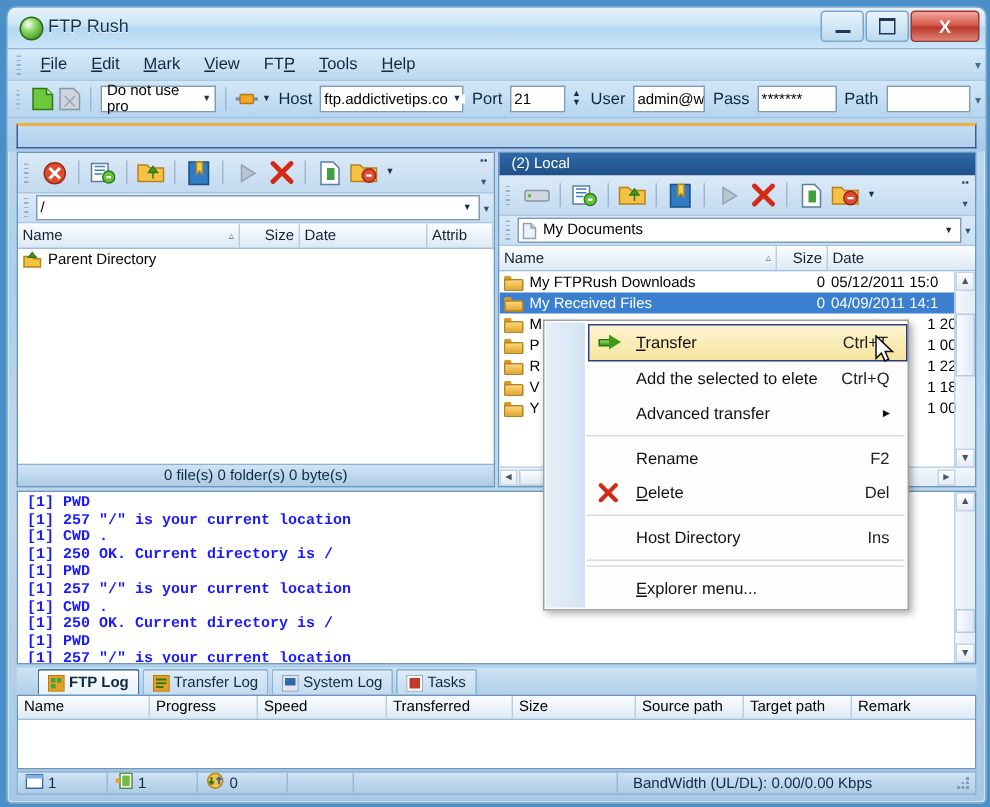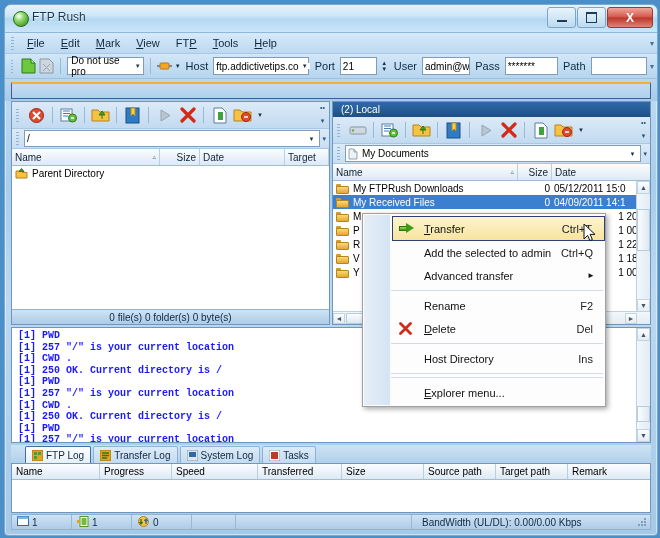--- a/index.html
+++ b/index.html
@@ -113,21 +113,21 @@
     background:#fff;border:1px solid #6d97be;box-sizing:border-box;overflow:hidden;}
   .logtxt{font-family:"Liberation Mono",monospace;font-size:10px;color:#1a1aff;
     font-weight:bold;padding:2px 0 0 6px;line-height:11.6px;white-space:pre;}
   
   .btabs{position:absolute;left:6px;top:440px;width:640px;height:18px;
     display:flex;align-items:flex-end;gap:2px;
     background:linear-gradient(180deg,#cde2f4,#b2d0ea);padding-left:14px;box-sizing:border-box;}
   .btab{height:16px;display:flex;align-items:center;gap:3px;padding:0 6px;font-size:10px;
     border:1px solid #8fb2d2;border-bottom:none;border-radius:2px 2px 0 0;
     background:linear-gradient(180deg,#dcebf8,#c3dbf0);color:#10293f;}
-  .btab.on{background:linear-gradient(180deg,#fdfefe,#e6f0f9);border-color:#3f6fa5;font-weight:normal;}
+  .btab.on{background:linear-gradient(180deg,#fdfefe,#e6f0f9);border-color:#3f6fa5;font-weight:bold;}
   .tico{width:11px;height:11px;border-radius:1px;flex:none;}
   
   .queue{position:absolute;left:6px;top:458px;width:640px;height:50px;
     border:1px solid #6d97be;background:#fff;box-sizing:border-box;}
   .qcols{height:15px;display:flex;background:linear-gradient(180deg,#fbfdff,#dde9f4);
     border-bottom:1px solid #9fbdd8;font-size:10px;}
   .qcol{border-right:1px solid #b7cfe3;display:flex;align-items:center;padding:0 4px;box-sizing:border-box;}
   
   .status{position:absolute;left:6px;top:509px;width:640px;height:16px;
     background:linear-gradient(180deg,#cfe3f5,#aecbe6);border:1px solid #8fb3d3;
@@ -330,21 +330,21 @@
         </div>
         <span style="font-size:7px;color:#2c5579;padding-right:3px">▾</span>
       </div>
       <div class="cols">
         <div class="col" style="width:148px">
           <span>Name</span>
           <span style="margin-left:auto;font-size:7px;color:#5d7e9b">▵</span>
         </div>
         <div class="col r" style="width:40px">Size</div>
         <div class="col" style="width:85px">Date</div>
-        <div class="col" style="width:44px">Target</div>
+        <div class="col" style="width:44px">Attrib</div>
       </div>
       <div class="listarea">
         <div class="row">
           <span style="margin-right:4px;display:flex">
             <svg width="13" height="12" viewBox="0 0 13 12">
                 <path d="M1 4h5l1.5 1.5H12V11H1z" fill="#f5c243" stroke="#b8831c"></path>
                 <path d="M6.5 1.5l2.5 3h-5z" fill="#4c9a2a" stroke="#2f7a14"></path>
               </svg>
           </span>
           <span class="nm">Parent Directory</span>
@@ -497,21 +497,21 @@
     <div class="gutter"></div>
     <div class="ci hl">
       <span class="ico">
           <span class="grn-arrow"></span>
         </span>
       <span class="txt"><u>T</u>ransfer</span>
       <span class="acc">Ctrl+T</span>
     </div>
     <div class="ci">
       <span class="ico"></span>
-      <span class="txt">Add the selected to admin</span>
+      <span class="txt">Add the selected to elete</span>
       <span class="acc">Ctrl+Q</span>
     </div>
     <div class="ci">
       <span class="ico"></span>
       <span class="txt">Advanced transfer</span>
       <span class="sub">►</span>
     </div>
     <div class="csep"></div>
     <div class="ci">
       <span class="ico"></span>

